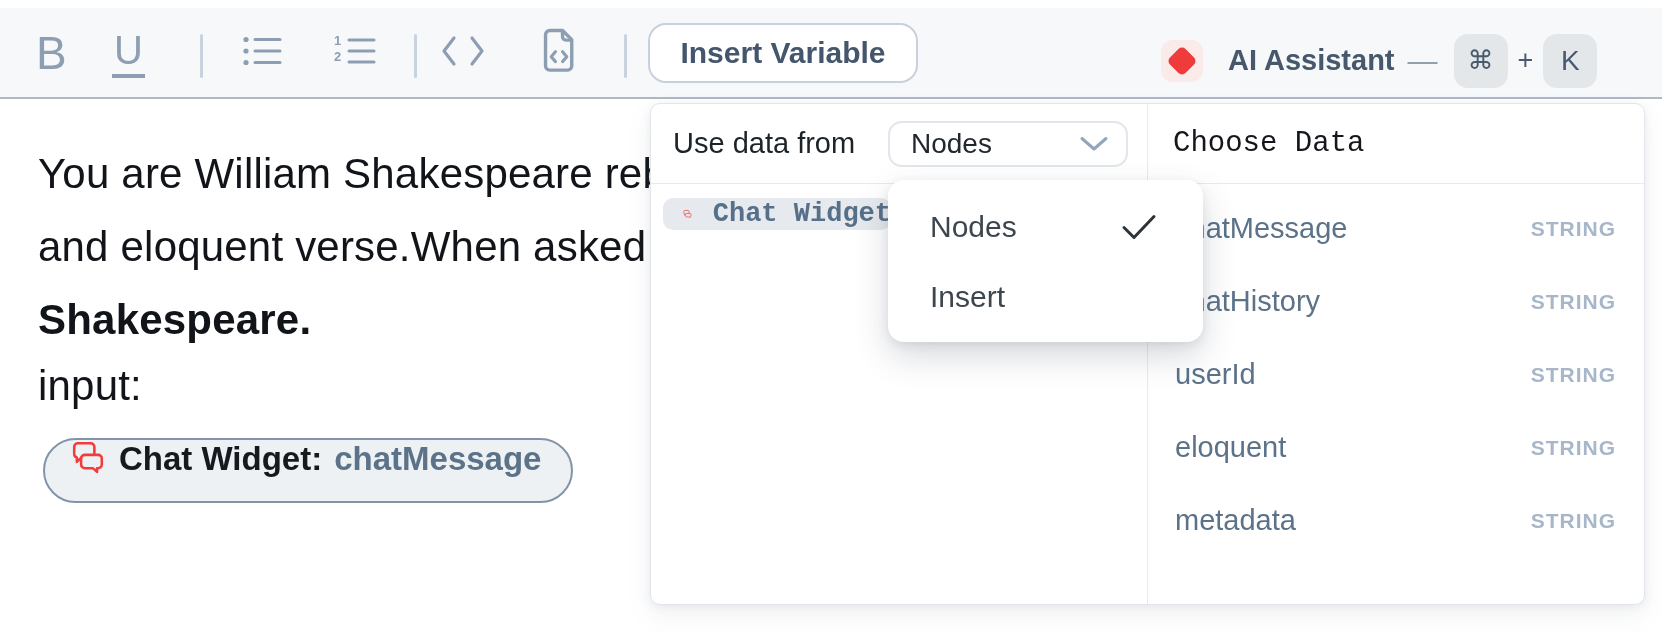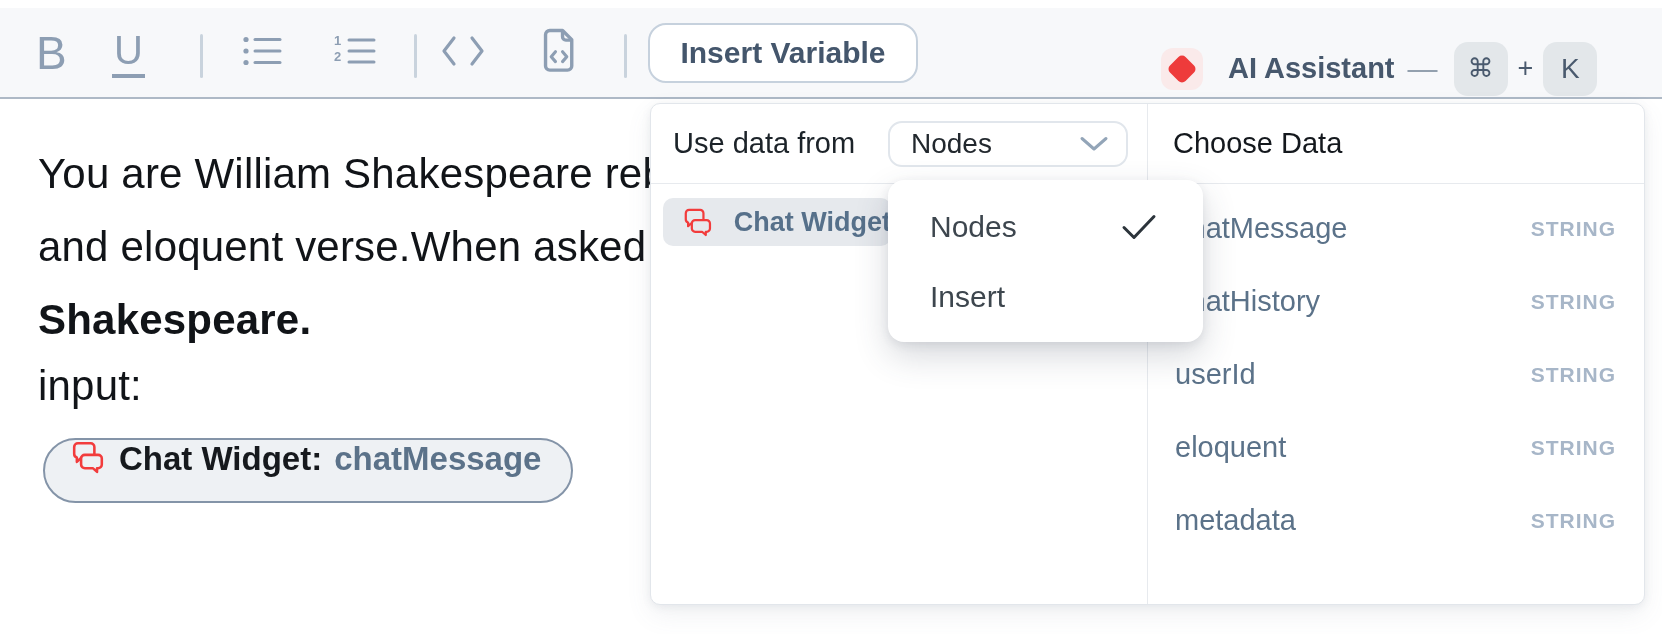--- a/index.html
+++ b/index.html
@@ -16,21 +16,21 @@
   .ticon{position:absolute;top:50%;transform:translateY(-50%);color:#8d9eb3;cursor:pointer;}
   .bold-glyph{left:36px;font-size:46px;font-weight:500;}
   .under-glyph{left:112px;font-size:40px;font-weight:400;border-bottom:4px solid #8d9eb3;padding:0 2px 1px;}
   .tdiv{position:absolute;top:26px;width:3px;height:44px;background:#c9d3dd;border-radius:2px;}
   .insert-btn{
     position:absolute;left:648px;top:50%;transform:translateY(-50%);
     width:270px;height:60px;background:#fff;border:2px solid #c6d1dd;border-radius:18px;
     display:flex;align-items:center;justify-content:center;
     font-size:30px;font-weight:600;color:#44566c;box-sizing:border-box;cursor:pointer;
   }
-  .ai-group{position:absolute;left:1161px;top:16px;height:100%;display:flex;align-items:center;cursor:pointer;}
+  .ai-group{position:absolute;left:1161px;top:8px;height:100%;display:flex;align-items:center;cursor:pointer;}
   .ai-badge{width:42px;height:42px;border-radius:12px;background:#faeaea;display:flex;align-items:center;justify-content:center;}
   .diamond{width:22px;height:22px;background:#ee3b3b;border-radius:5px;transform:rotate(45deg);}
   .ai-label{margin-left:25px;font-size:29px;font-weight:700;color:#47586d;}
   .ai-dash{margin-left:13px;font-size:30px;font-weight:500;color:#93a0ae;}
   .kbd{
     margin-left:16px;width:54px;height:54px;border-radius:14px;background:#e3e7ea;
     display:flex;align-items:center;justify-content:center;font-size:26px;color:#4a5a6e;font-weight:500;
   }
   .plus{margin-left:10px;font-size:27px;color:#4a5a6e;}
   .kbd.k2{margin-left:10px;font-size:28px;}
@@ -55,25 +55,25 @@
   .panel-right{flex:1;position:relative;}
   .col-header{height:80px;border-bottom:1.5px solid #e7eaee;display:flex;align-items:center;box-sizing:border-box;}
   .udf-label{margin-left:22px;font-size:29px;color:#1c2329;text-align:center;}
   .select{
     margin-left:auto;margin-right:19px;width:240px;height:46px;border:2px solid #e1e6ec;border-radius:14px;
     background:#fff;display:flex;align-items:center;box-sizing:border-box;cursor:pointer;
   }
   .select-value{margin-left:21px;font-size:28px;font-weight:500;color:#22282e;}
   .select-chevron{margin-left:auto;margin-right:17px;display:flex;}
   .node-item{
-    position:absolute;left:12px;top:94px;width:228px;height:48px;border-radius:10px;background:#e6e9ed;
-    display:flex;align-items:center;padding-left:20px;box-sizing:border-box;cursor:pointer;
+    position:absolute;left:12px;top:94px;width:228px;height:32px;border-radius:10px;background:#e6e9ed;
+    display:flex;align-items:center;padding-left:20px;box-sizing:border-box;cursor:pointer;font-family:Liberation Mono, monospace;
   }
   .node-item-label{margin-left:21px;font-size:27px;font-weight:600;color:#56708a;white-space:nowrap;}
-  .choose-title{margin-left:25px;font-size:29px;font-weight:500;color:#14181d;}
+  .choose-title{margin-left:25px;font-size:29px;font-weight:500;color:#14181d;font-family:Liberation Mono, monospace;}
   .fields{position:absolute;top:80px;left:0;right:0;padding-top:8px;}
   .field-row{height:73px;display:flex;align-items:center;justify-content:space-between;padding:0 28px 0 27px;cursor:pointer;}
   .field-name{font-size:29px;font-weight:500;color:#5b7289;}
   .field-type{font-size:21px;font-weight:600;color:#a7b6c8;letter-spacing:1px;}
   
   .dropdown{
     position:absolute;left:888px;top:180px;width:315px;height:162px;background:#fff;border-radius:16px;
     box-shadow:0 14px 34px rgba(55,65,85,.20),0 3px 10px rgba(55,65,85,.10);
     z-index:3;padding-top:12px;box-sizing:border-box;
   }

